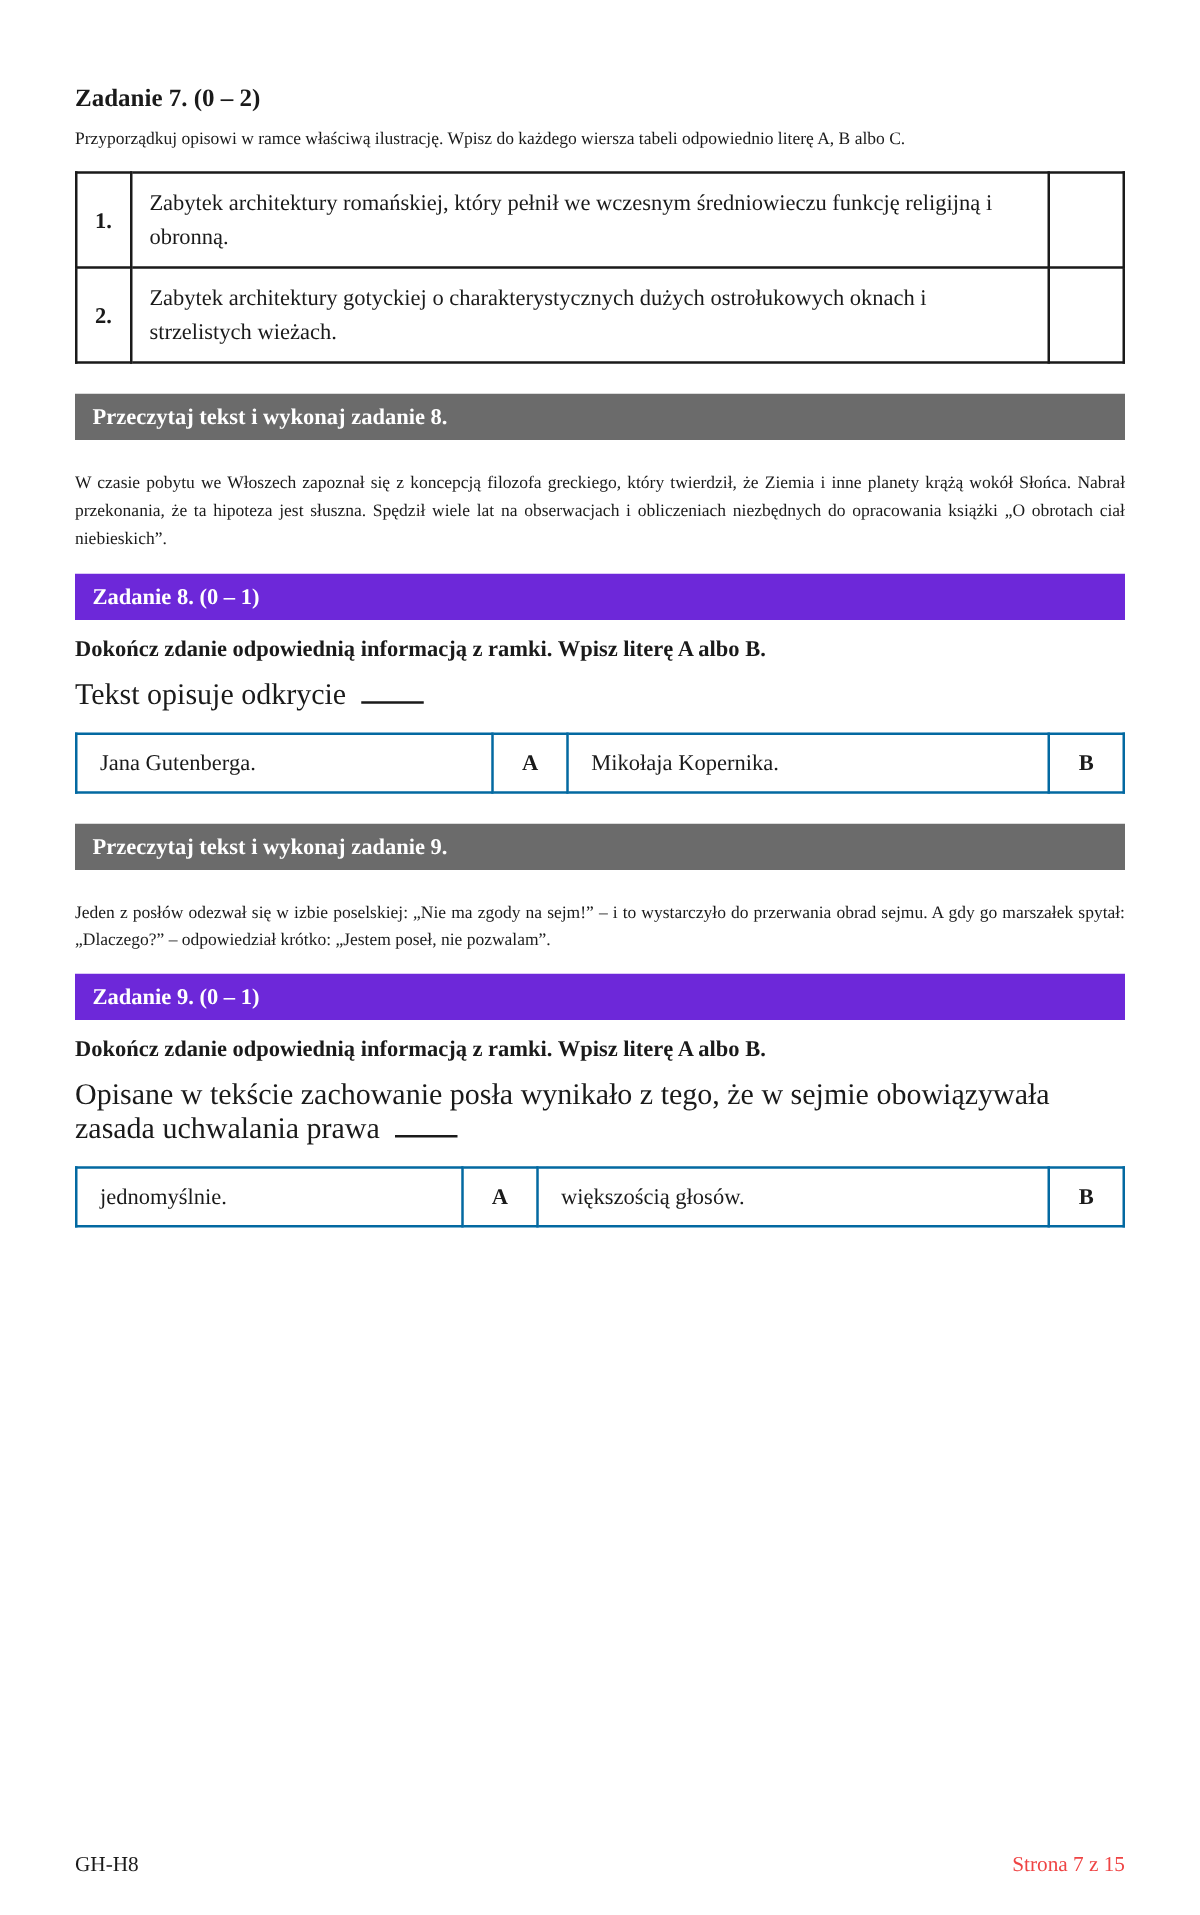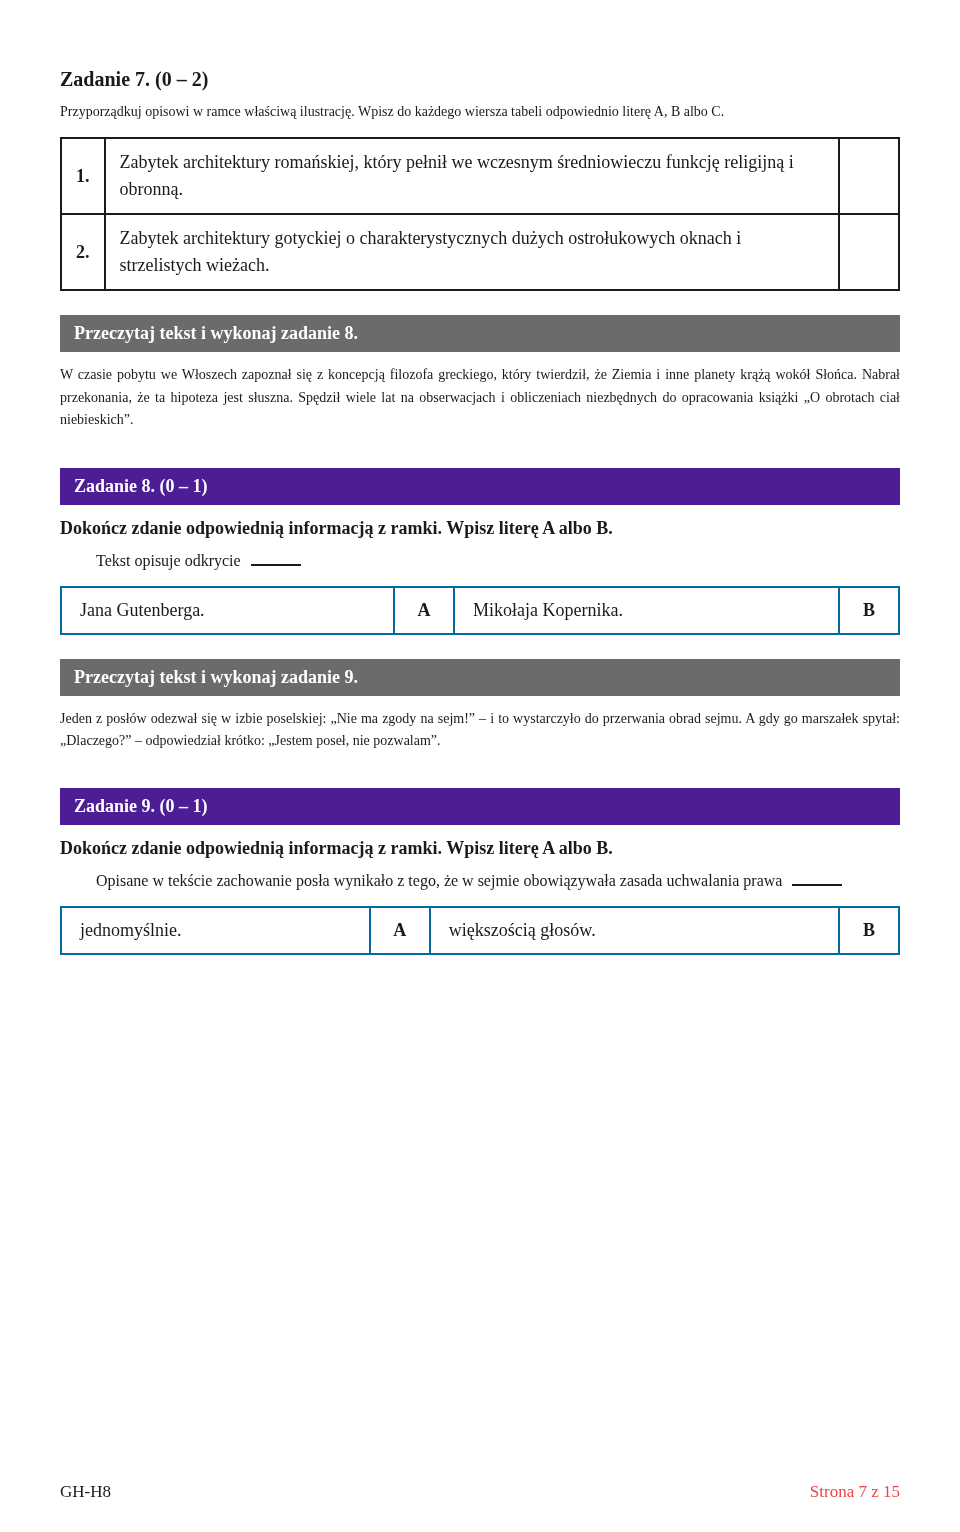--- a/index.html
+++ b/index.html
@@ -57,54 +57,53 @@
       border-left: 2px solid #1a1a1a;
     }
 
     
     .section-header {
       background-color: #6b6b6b;
       color: #ffffff;
       padding: 8px 14px;
       font-size: 18px;
       font-weight: bold;
-      margin-bottom: 12px;
+      margin-bottom: 24px;
       margin-top: 20px;
     }
 
     
     .body-text {
       font-size: 14px;
       line-height: 1.6;
       margin-bottom: 14px;
       text-align: justify;
     }
 
     
     .zadanie-header {
-      background-color: #4c1d95;
+      background-color: #6d28d9;
       color: #ffffff;
       padding: 8px 14px;
       font-size: 18px;
       font-weight: bold;
       margin-bottom: 10px;
-      margin-top: 36px;
+      margin-top: 15px;
     }
 
     .zadanie-instruction {
       font-size: 18px;
       font-weight: bold;
       margin-bottom: 10px;
       line-height: 1.5;
     }
 
     .tekst-line {
-      font-size: 16px;
+      font-size: 24px;
       margin-bottom: 16px;
-      margin-left: 36px;
     }
 
     
     .answer-table {
       width: 100%;
       border-collapse: collapse;
       margin-bottom: 24px;
     }
 
     .answer-table td {

